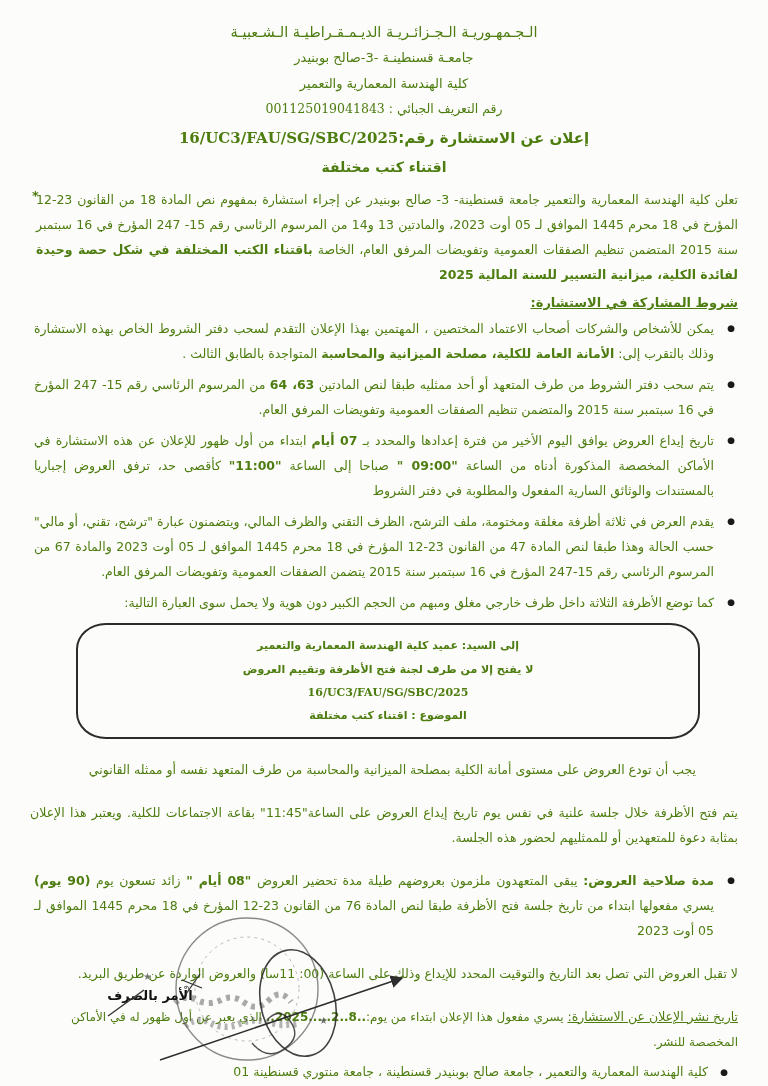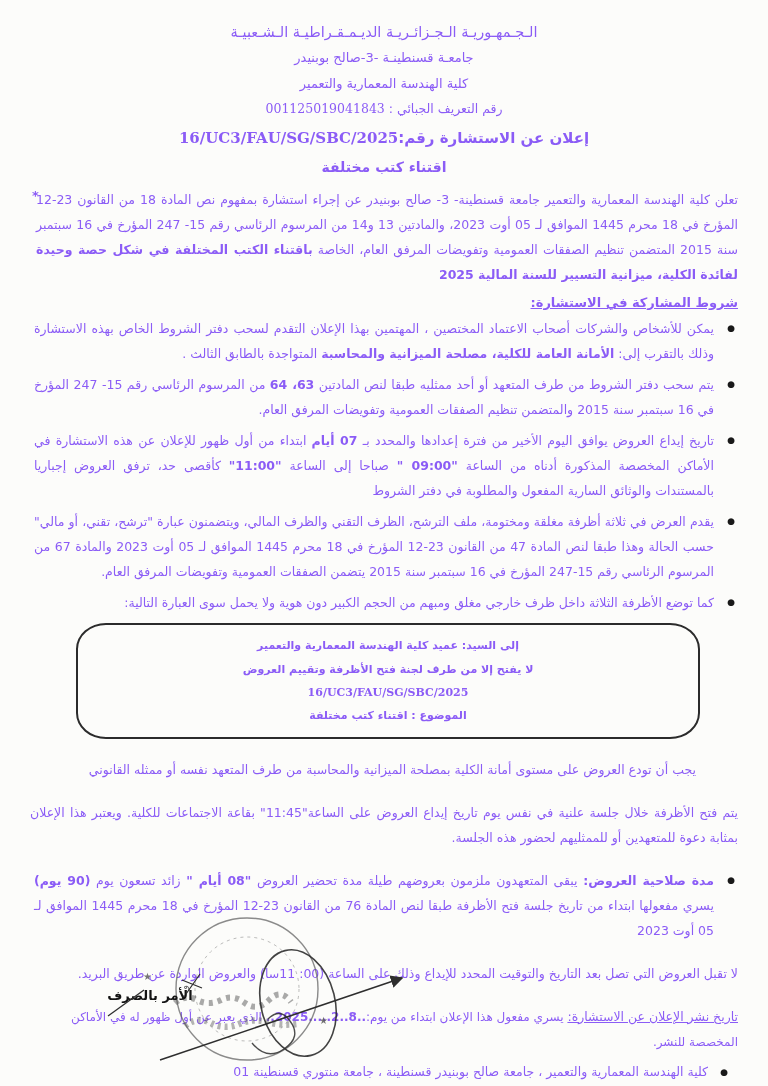--- a/index.html
+++ b/index.html
@@ -5,21 +5,21 @@
   html,body{margin:0;padding:0;background:#e8e8e6;}
   .page{
     position:relative;
     width:768px;height:1086px;
     margin:0 auto;
     background:#fcfcfa;
     box-sizing:border-box;
     padding:16px 30px 15px 30px;
     direction:rtl;
     font-family:"DejaVu Sans",sans-serif;
-    color:#8b5cf6;
+    color:#4d7c0f;
     font-size:12.5px;
     overflow:hidden;
   }
   .latin{font-family:"DejaVu Serif",serif;direction:ltr;unicode-bidi:embed;}
   
   .header{text-align:center;line-height:1.55;}
   .h-line{margin:5px 0;font-size:14.5px;}
   .h-line.small{font-size:13px;}
   .h-tax{font-size:12.5px;margin:5px 0;}
   .h-announce{font-weight:bold;font-size:15px;margin:9px 0 4px 0;}

